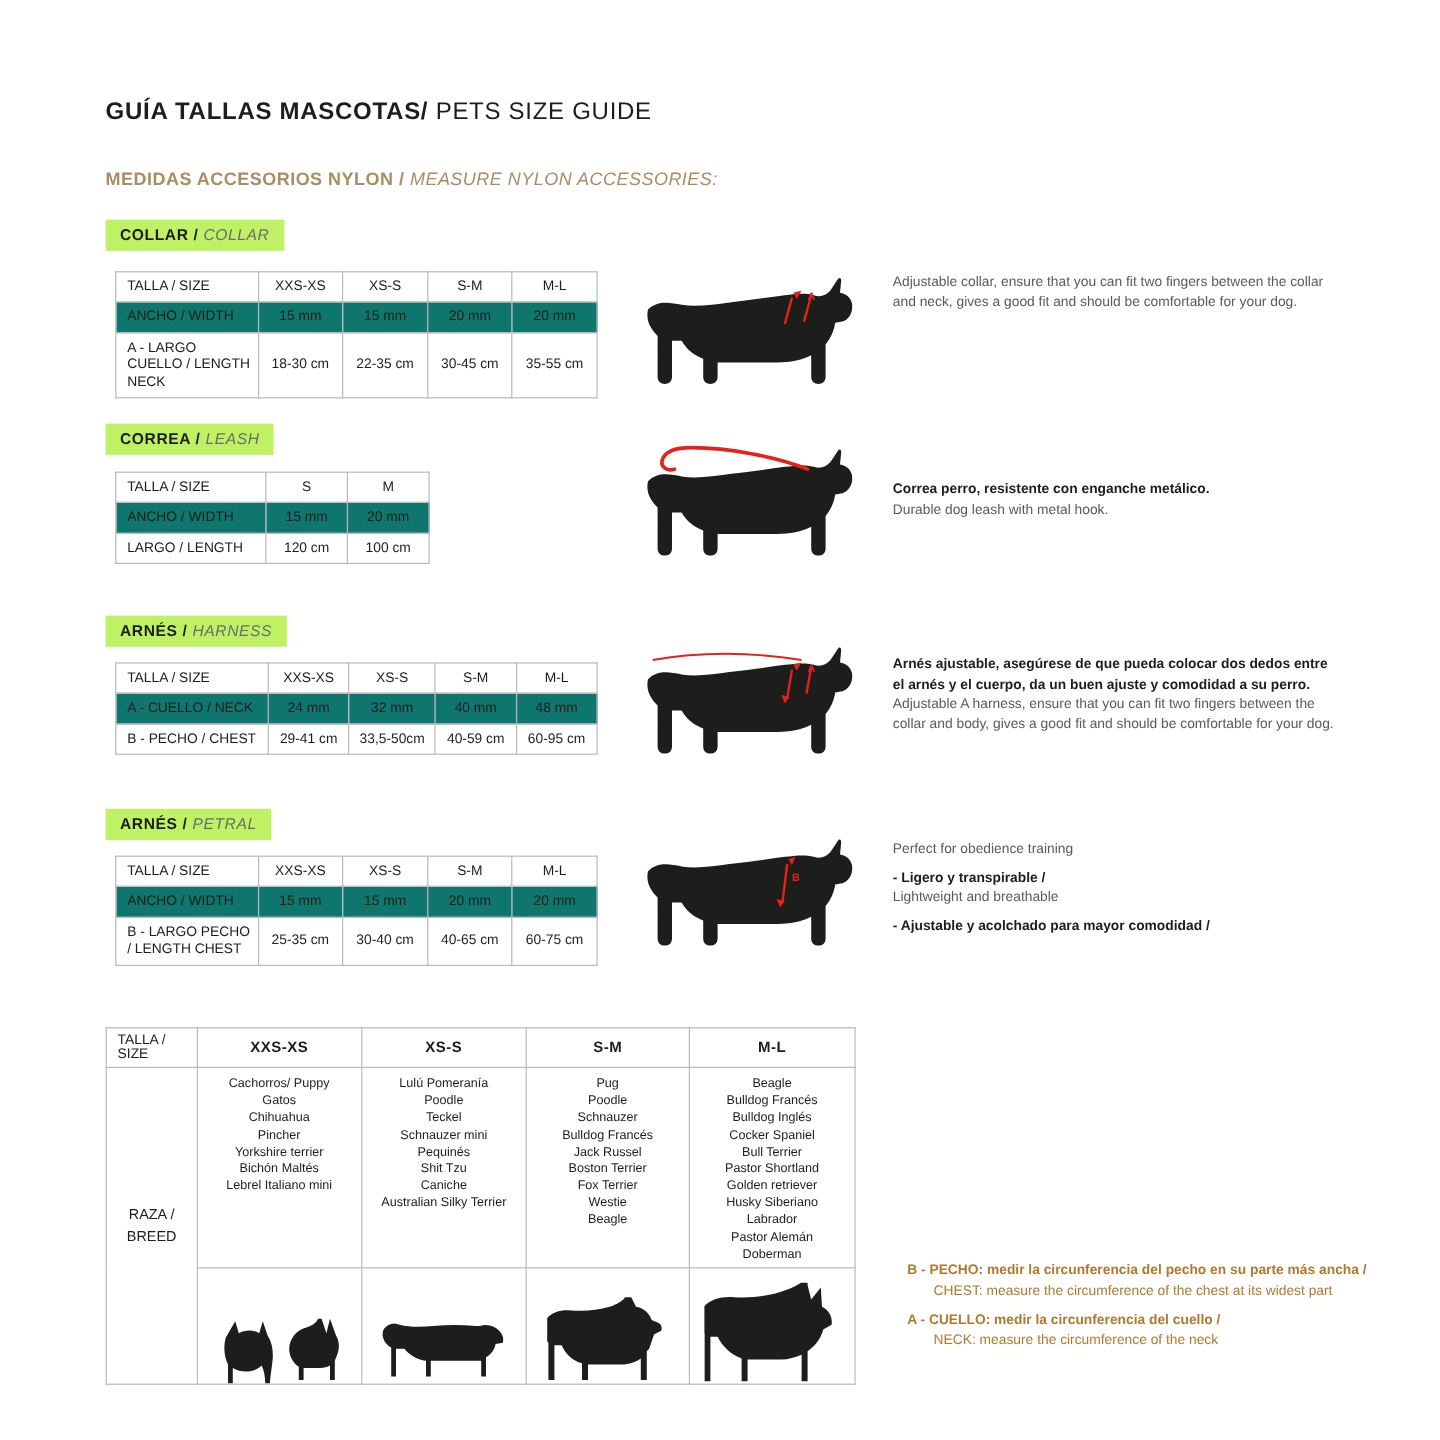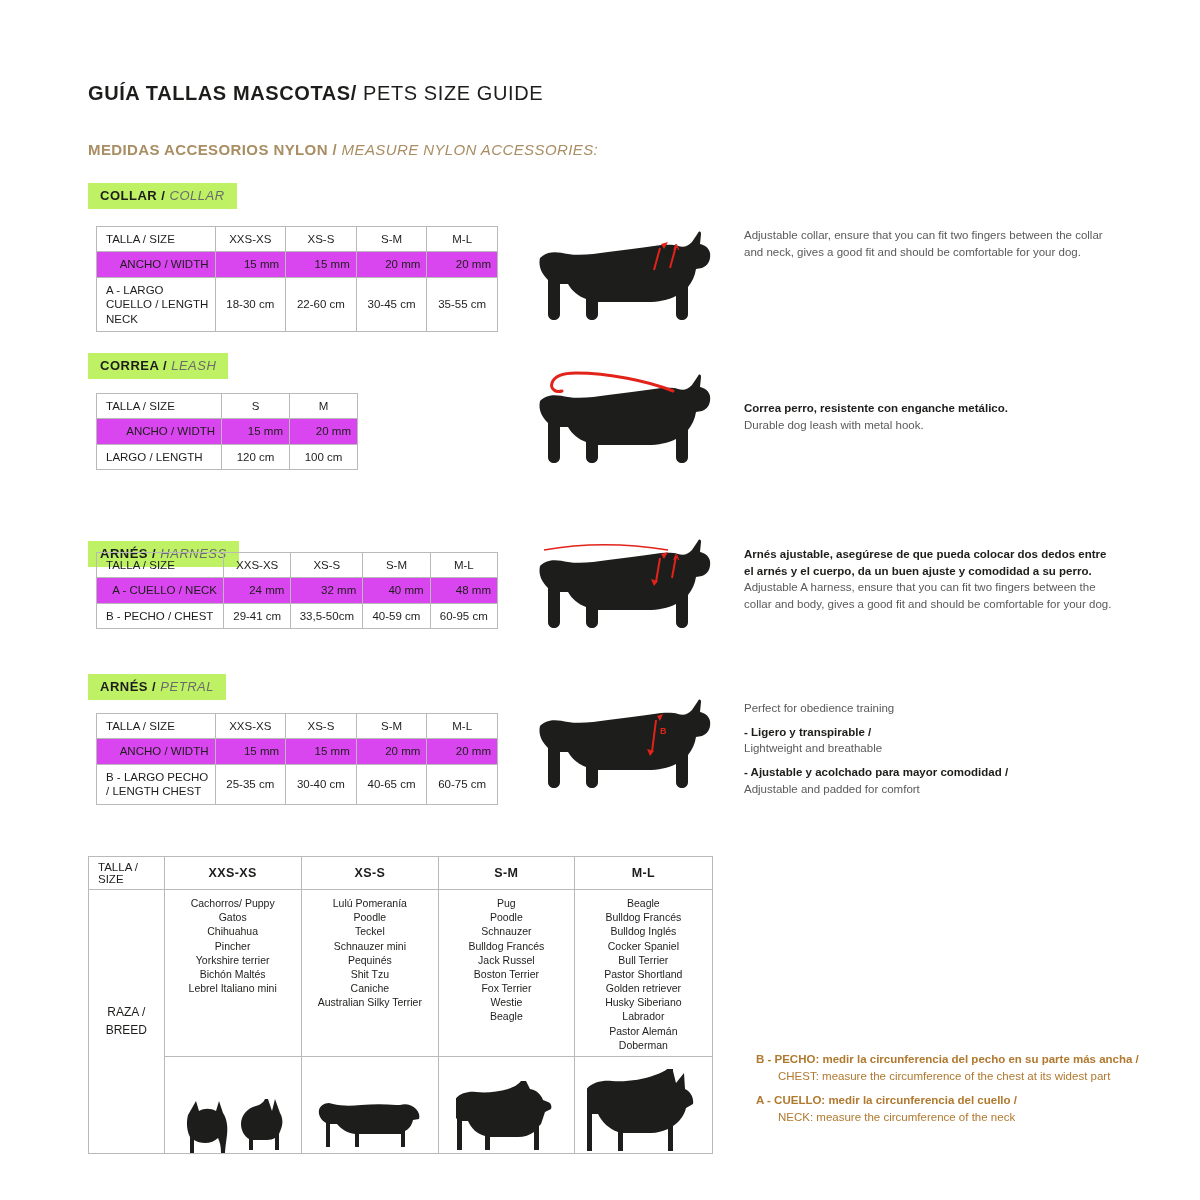--- a/index.html
+++ b/index.html
@@ -78,22 +78,21 @@
     text-align: center;
     vertical-align: middle;
     line-height: 1.25;
     white-space: nowrap;
   }
   table.sz td.lbl {
     text-align: left;
     padding-left: 9px;
   }
   table.sz tr.shade td {
-    background: #d946ef;
-    text-align: right;
+    background: #0f766e;
   }
   table.sz td.hdr {
     font-weight: normal;
   }
 
   
   .desc {
     position: absolute;
     width: 370px;
     font-size: 11.5px;
@@ -232,21 +231,21 @@
     <tr class="shade">
       <td class="lbl">ANCHO / WIDTH</td>
       <td>15 mm</td>
       <td>15 mm</td>
       <td>20 mm</td>
       <td>20 mm</td>
     </tr>
     <tr>
       <td class="lbl" style="white-space:normal;">A - LARGO CUELLO / LENGTH NECK</td>
       <td>18-30 cm</td>
-      <td>22-60 cm</td>
+      <td>22-35 cm</td>
       <td>30-45 cm</td>
       <td>35-55 cm</td>
     </tr>
   </tbody>
     </table>
 
   <svg class="fig" style="left:528px; top:222px;" width="185" height="110" viewBox="0 0 185 110">
     <path fill="#1d1d1b" d="M12 36 C20 28 30 30 40 32 C52 34 66 32 80 30 C96 28 112 26 126 24 C134 23 143 22 150 24 C156 26 160 24 164 20 C166 17 168 14 170 11 C171 9 173 9 173 12 L172 22 C177 23 181 26 182 31 C183 38 180 44 174 46 L168 47 C167 54 164 60 160 65 L160 92 C160 96 157 98 154 98 C151 98 148 96 148 92 L148 74 C140 78 130 80 120 80 L70 80 L70 92 C70 96 67 98 64 98 C61 98 58 96 58 92 L58 77 C50 74 44 69 40 62 L32 62 L32 92 C32 96 29 98 26 98 C23 98 20 96 20 92 L20 58 C14 52 10 45 12 36 Z"></path>
 
     <path class="red" stroke-width="2" d="M132 26 L126 48"></path>
@@ -286,21 +285,21 @@
   <svg class="fig" style="left:528px; top:365px;" width="185" height="110" viewBox="0 0 185 110">
     <path fill="#1d1d1b" d="M12 36 C20 28 30 30 40 32 C52 34 66 32 80 30 C96 28 112 26 126 24 C134 23 143 22 150 24 C156 26 160 24 164 20 C166 17 168 14 170 11 C171 9 173 9 173 12 L172 22 C177 23 181 26 182 31 C183 38 180 44 174 46 L168 47 C167 54 164 60 160 65 L160 92 C160 96 157 98 154 98 C151 98 148 96 148 92 L148 74 C140 78 130 80 120 80 L70 80 L70 92 C70 96 67 98 64 98 C61 98 58 96 58 92 L58 77 C50 74 44 69 40 62 L32 62 L32 92 C32 96 29 98 26 98 C23 98 20 96 20 92 L20 58 C14 52 10 45 12 36 Z"></path>
     <path class="red" stroke-width="3" stroke-linecap="round" d="M145 26 C120 16 80 8 48 8 C34 8 26 12 24 18 C22 24 28 28 34 26"></path>
   </svg>
 
   <div class="desc" style="left:744px; top:400px;">
     <span class="es">Correa perro, resistente con enganche metálico.</span>
     <span class="en">Durable dog leash with metal hook.</span>
   </div>
 
-  <div class="section-tag" style="left:88px; top:541px;">
+  <div class="section-tag" style="left:88px; top:513px;">
     <span>ARNÉS /</span><span class="light"> HARNESS</span>
   </div>
 
   <table class="sz" style="left:96px; top:552px; width:402px;">
     <tbody>
         <tr>
       <td class="lbl hdr" style="width:120px;">TALLA / SIZE</td>
       <td style="width:70px;">XXS-XS</td>
       <td style="width:70px;">XS-S</td>
       <td style="width:70px;">S-M</td>
@@ -374,21 +373,20 @@
     <path fill="#e2231a" d="M129 26 l6 -2 l-3 7 z"></path>
     <path fill="#e2231a" d="M122 66 l-3 -7 l7 2 z"></path>
     <text x="132" y="44" font-family="Liberation Sans" font-size="9" fill="#e2231a" font-weight="bold">B</text>
   </svg>
 
   <div class="bullets" style="left:744px; top:700px;">
     <span class="b-en">Perfect for obedience training</span>
     <span class="b-es">- Ligero y transpirable /</span>
     <span class="b-en">Lightweight and breathable</span>
     <span class="b-es">- Ajustable y acolchado para mayor comodidad /</span>
-    <span class="b-en">Adjustable and padded for comfort</span>
   </div>
 
   <table class="breed">
     <tbody>
         <tr>
       <td class="hdr-left" style="width:70px;">TALLA / SIZE</td>
       <td class="hdr-size" style="width:138px;">XXS-XS</td>
       <td class="hdr-size" style="width:138px;">XS-S</td>
       <td class="hdr-size" style="width:138px;">S-M</td>
       <td class="hdr-size" style="width:138px;">M-L</td>

